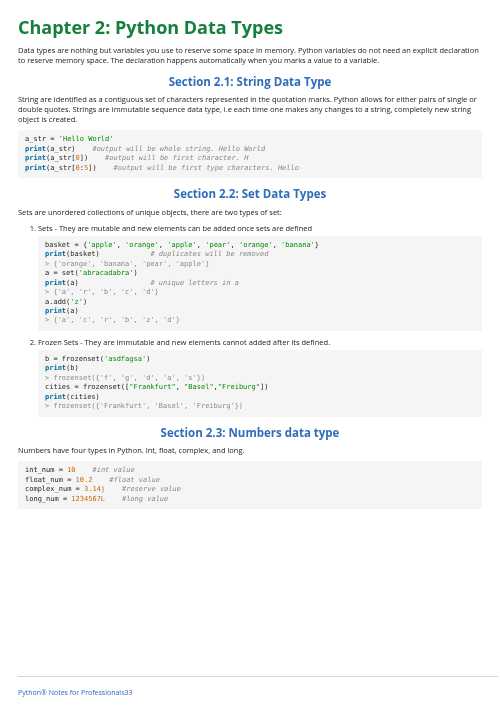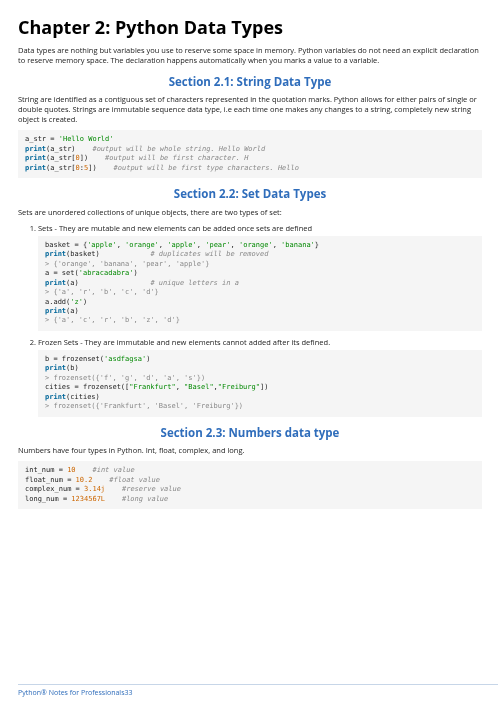--- a/index.html
+++ b/index.html
@@ -8,21 +8,21 @@
     height: 707px;
     font-family: "Segoe UI", "Open Sans", Arial, sans-serif;
     font-size: 7.5px;
     line-height: 1.35;
     color: #222;
     padding: 15px 18px 0 18px;
     position: relative;
     background: #fff;
   }
   h1 {
-    color: #000000;
+    color: #15803d;
     font-size: 18px;
     font-weight: 700;
     margin-bottom: 6px;
   }
   h2 {
     color: #2f6dbb;
     font-size: 11.5px;
     font-weight: 700;
     margin-top: 8px;
     margin-bottom: 5px;
@@ -46,21 +46,21 @@
   .str { color: #008800; }
   .num { color: #cc6600; }
   .cm { color: #888888; font-style: italic; }
   .out { color: #888888; }
   .footer {
     position: absolute;
     left: 18px;
     right: 2px;
     bottom: 10px;
     border-top: 1px solid #c7d6e8;
-    padding-top: 3px;
+    padding-top: 11px;
     font-size: 7px;
     color: #2f6dbb;
     display: flex;
     justify-content: flex-start;
   }
 </style>
 </head>
 <body>
 
 <h1>Chapter 2: Python Data Types</h1>

